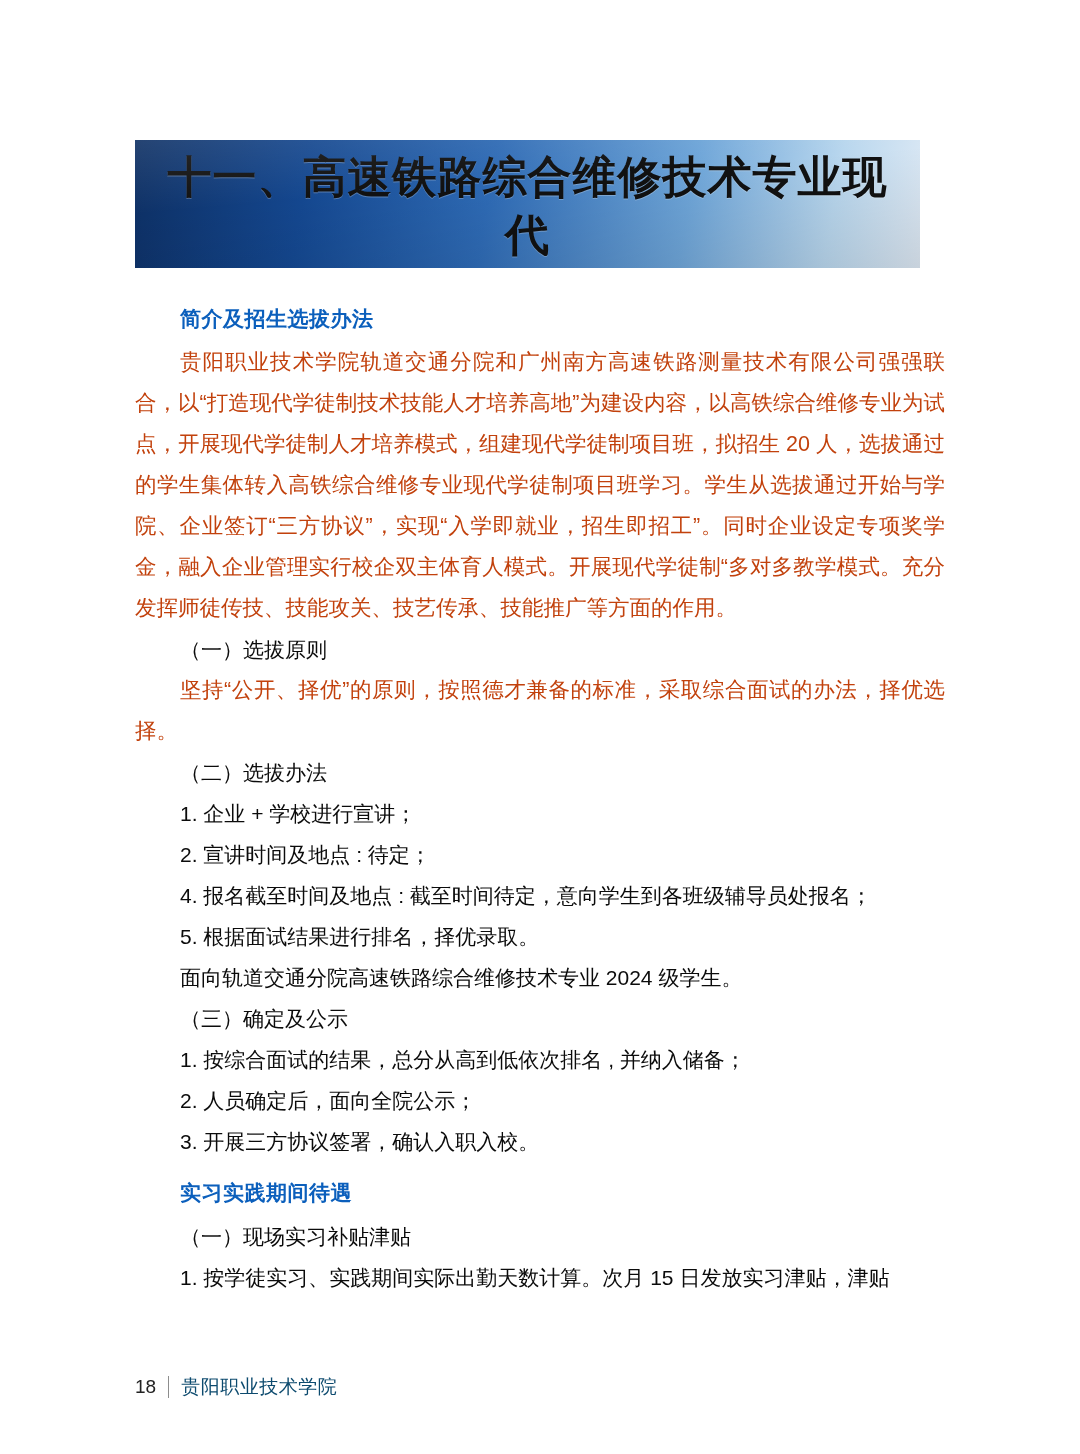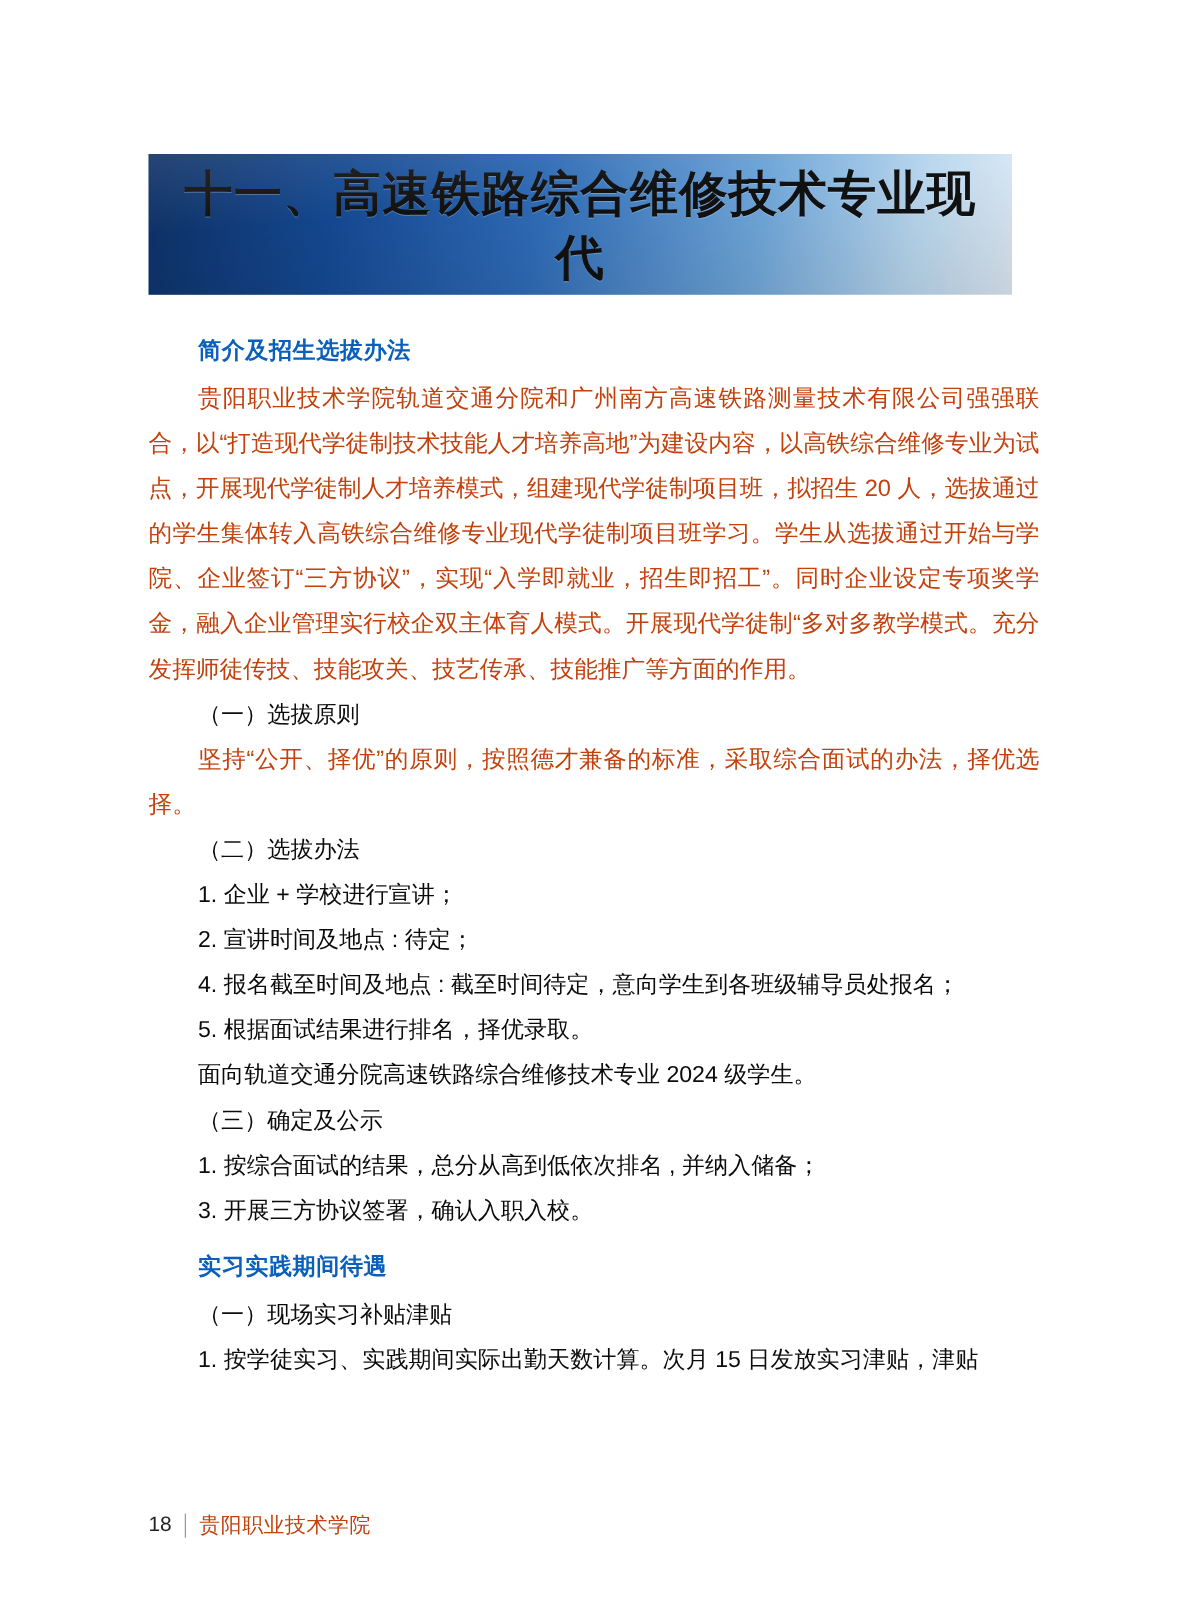--- a/index.html
+++ b/index.html
@@ -110,21 +110,21 @@
     padding-right: 12px;
   }
   .footer .divider {
     width: 1px;
     height: 22px;
     background: #8d8d8d;
     margin-right: 12px;
   }
   .footer .org {
     font-size: 19px;
-    color: #c2410c;
+    color: #0c4a6e;
     letter-spacing: 0.5px;
   }
 </style>
 </head>
 <body>
 
 <div class="page">
 
   <div class="title-banner">
     <div class="title-text">十一、高速铁路综合维修技术专业现代
@@ -139,20 +139,21 @@
     <p class="para indent">坚持“公开、择优”的原则，按照德才兼备的标准，采取综合面试的办法，择优选择。</p>
     <p class="item">（二）选拔办法</p>
     <p class="item">1. 企业 + 学校进行宣讲；</p>
     <p class="item">2. 宣讲时间及地点 : 待定；</p>
     <p class="item">4. 报名截至时间及地点 : 截至时间待定，意向学生到各班级辅导员处报名；</p>
     <p class="item">5. 根据面试结果进行排名，择优录取。</p>
 
     <p class="item">面向轨道交通分院高速铁路综合维修技术专业 2024 级学生。</p>
     <p class="item">（三）确定及公示</p>
     <p class="item">1. 按综合面试的结果，总分从高到低依次排名 , 并纳入储备；</p>
+    <p class="item">2. 人员确定后，面向全院公示；</p>
     <p class="item">3. 开展三方协议签署，确认入职入校。</p>
 
     <div class="section-heading">实习实践期间待遇</div>
     <p class="item">（一）现场实习补贴津贴</p>
     <p class="item">1. 按学徒实习、实践期间实际出勤天数计算。次月 15 日发放实习津贴，津贴</p>
 
   </div>
 
   <div class="footer">
     <span class="page-num">18</span>

